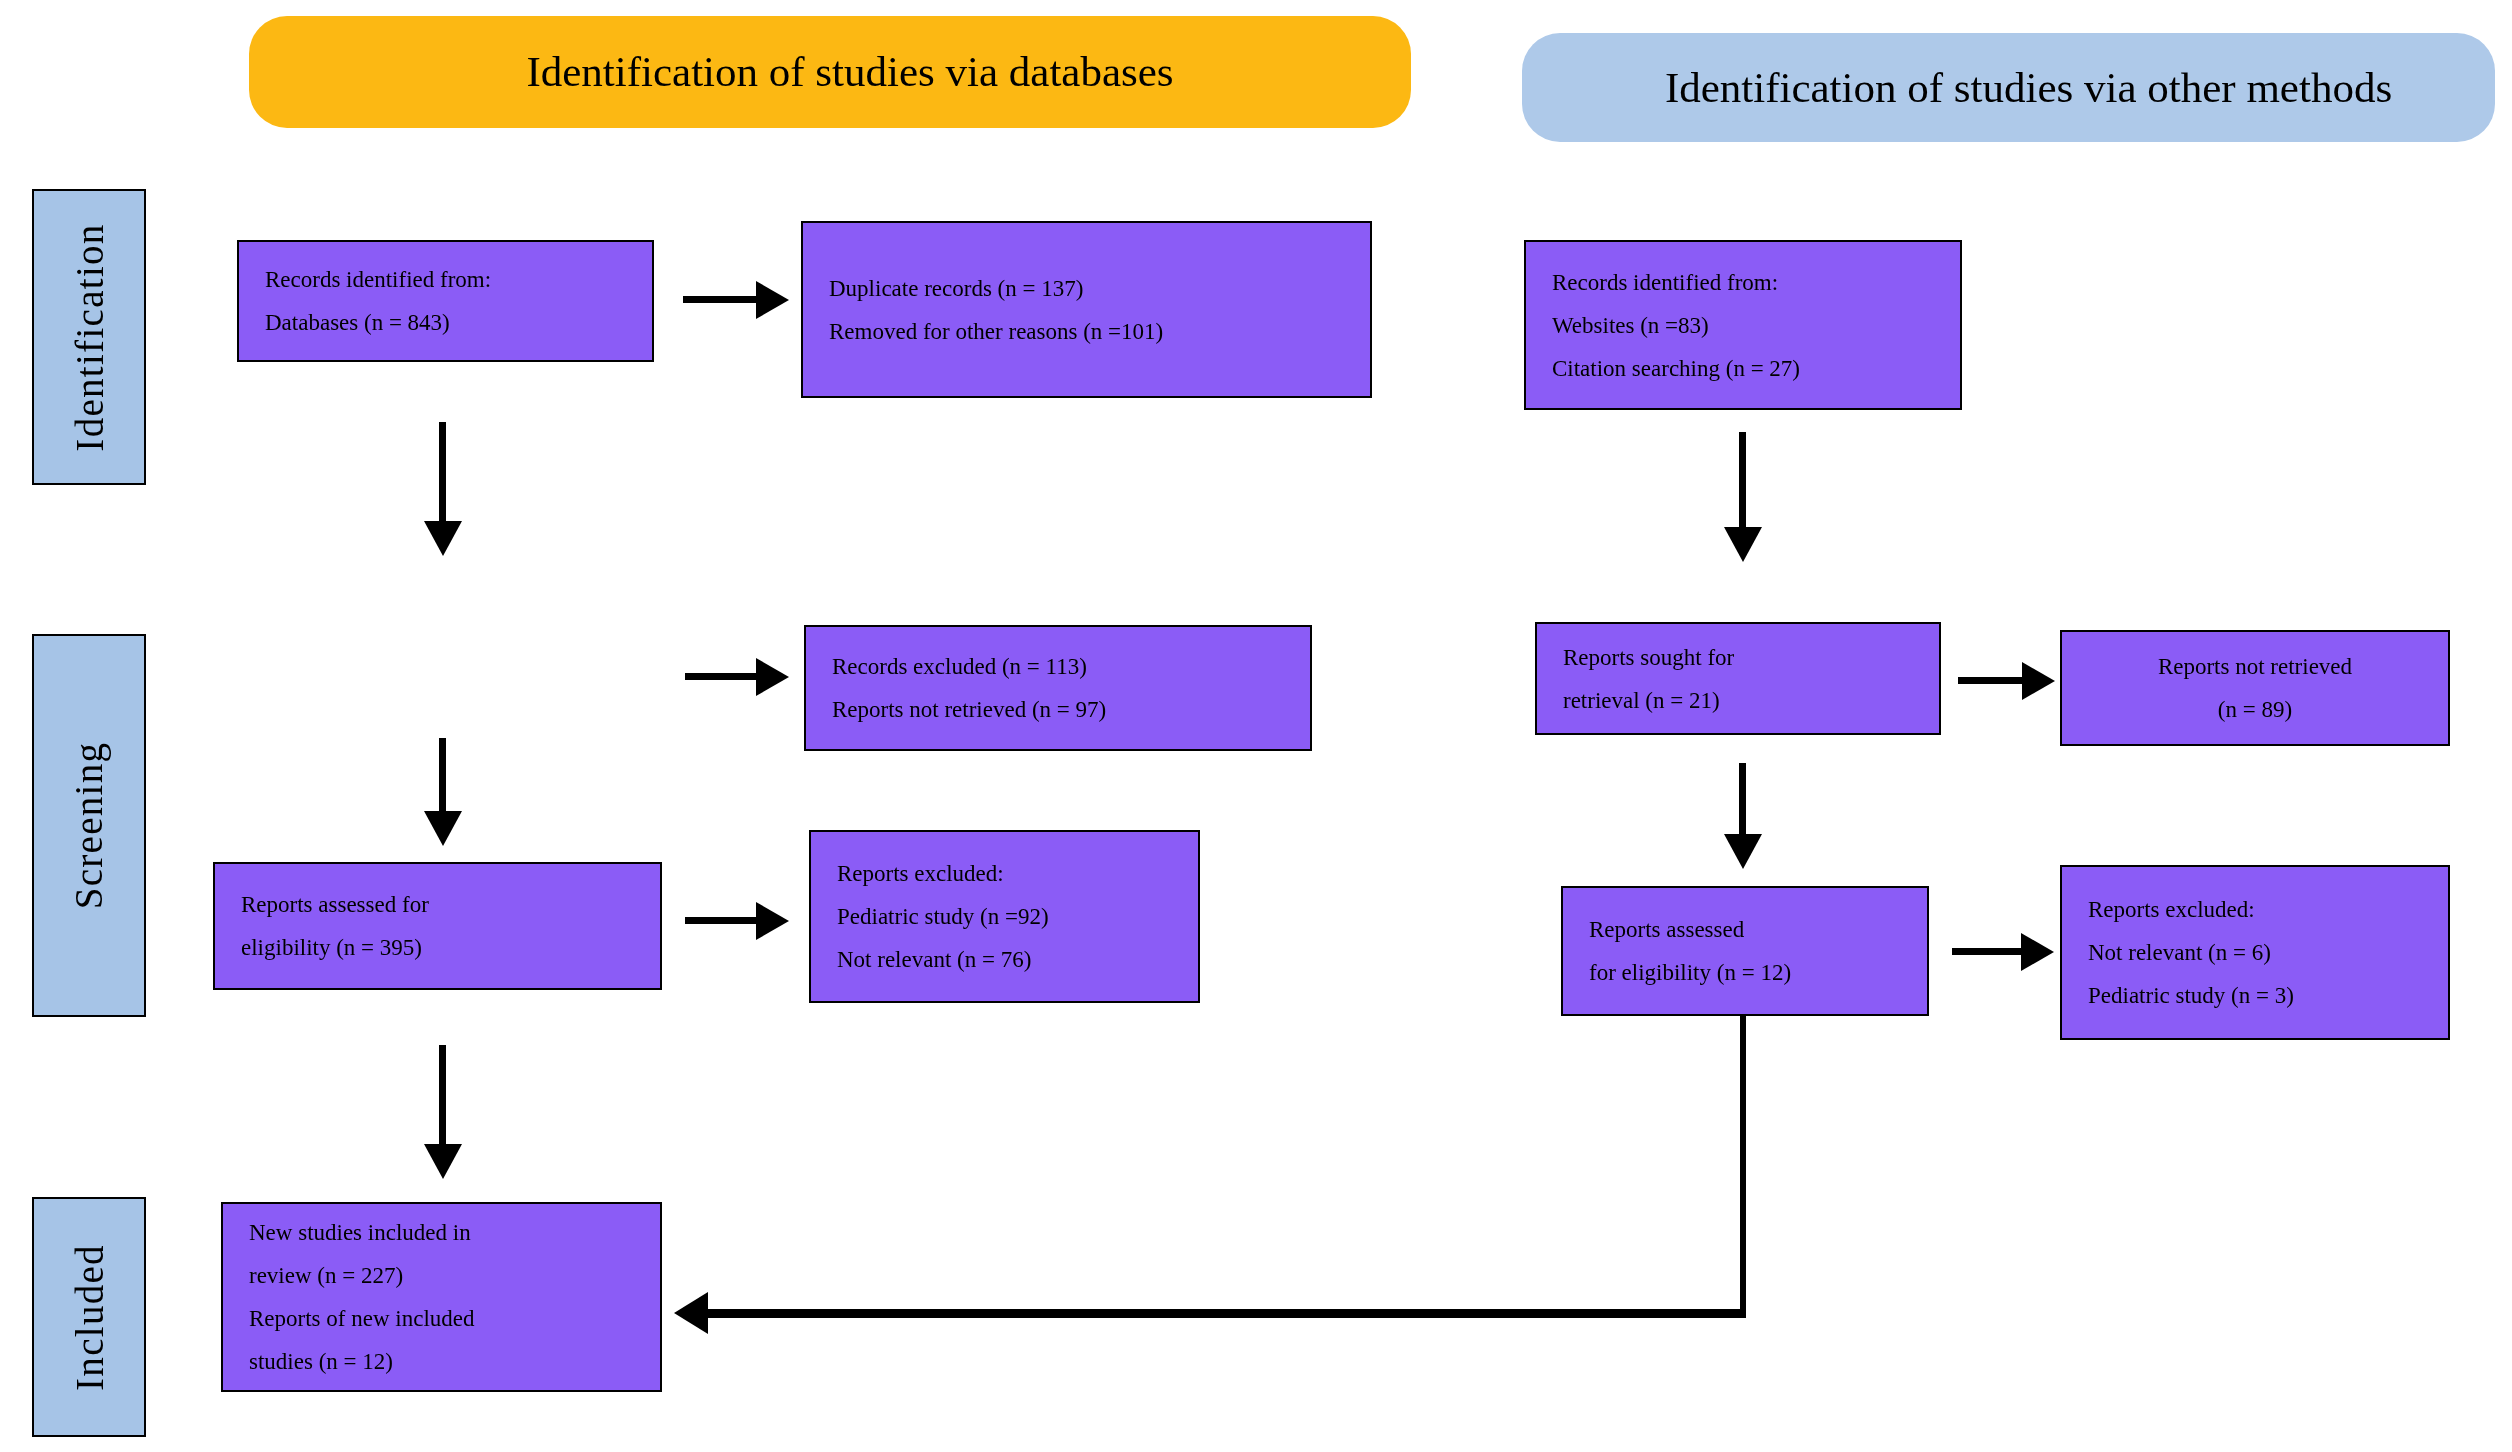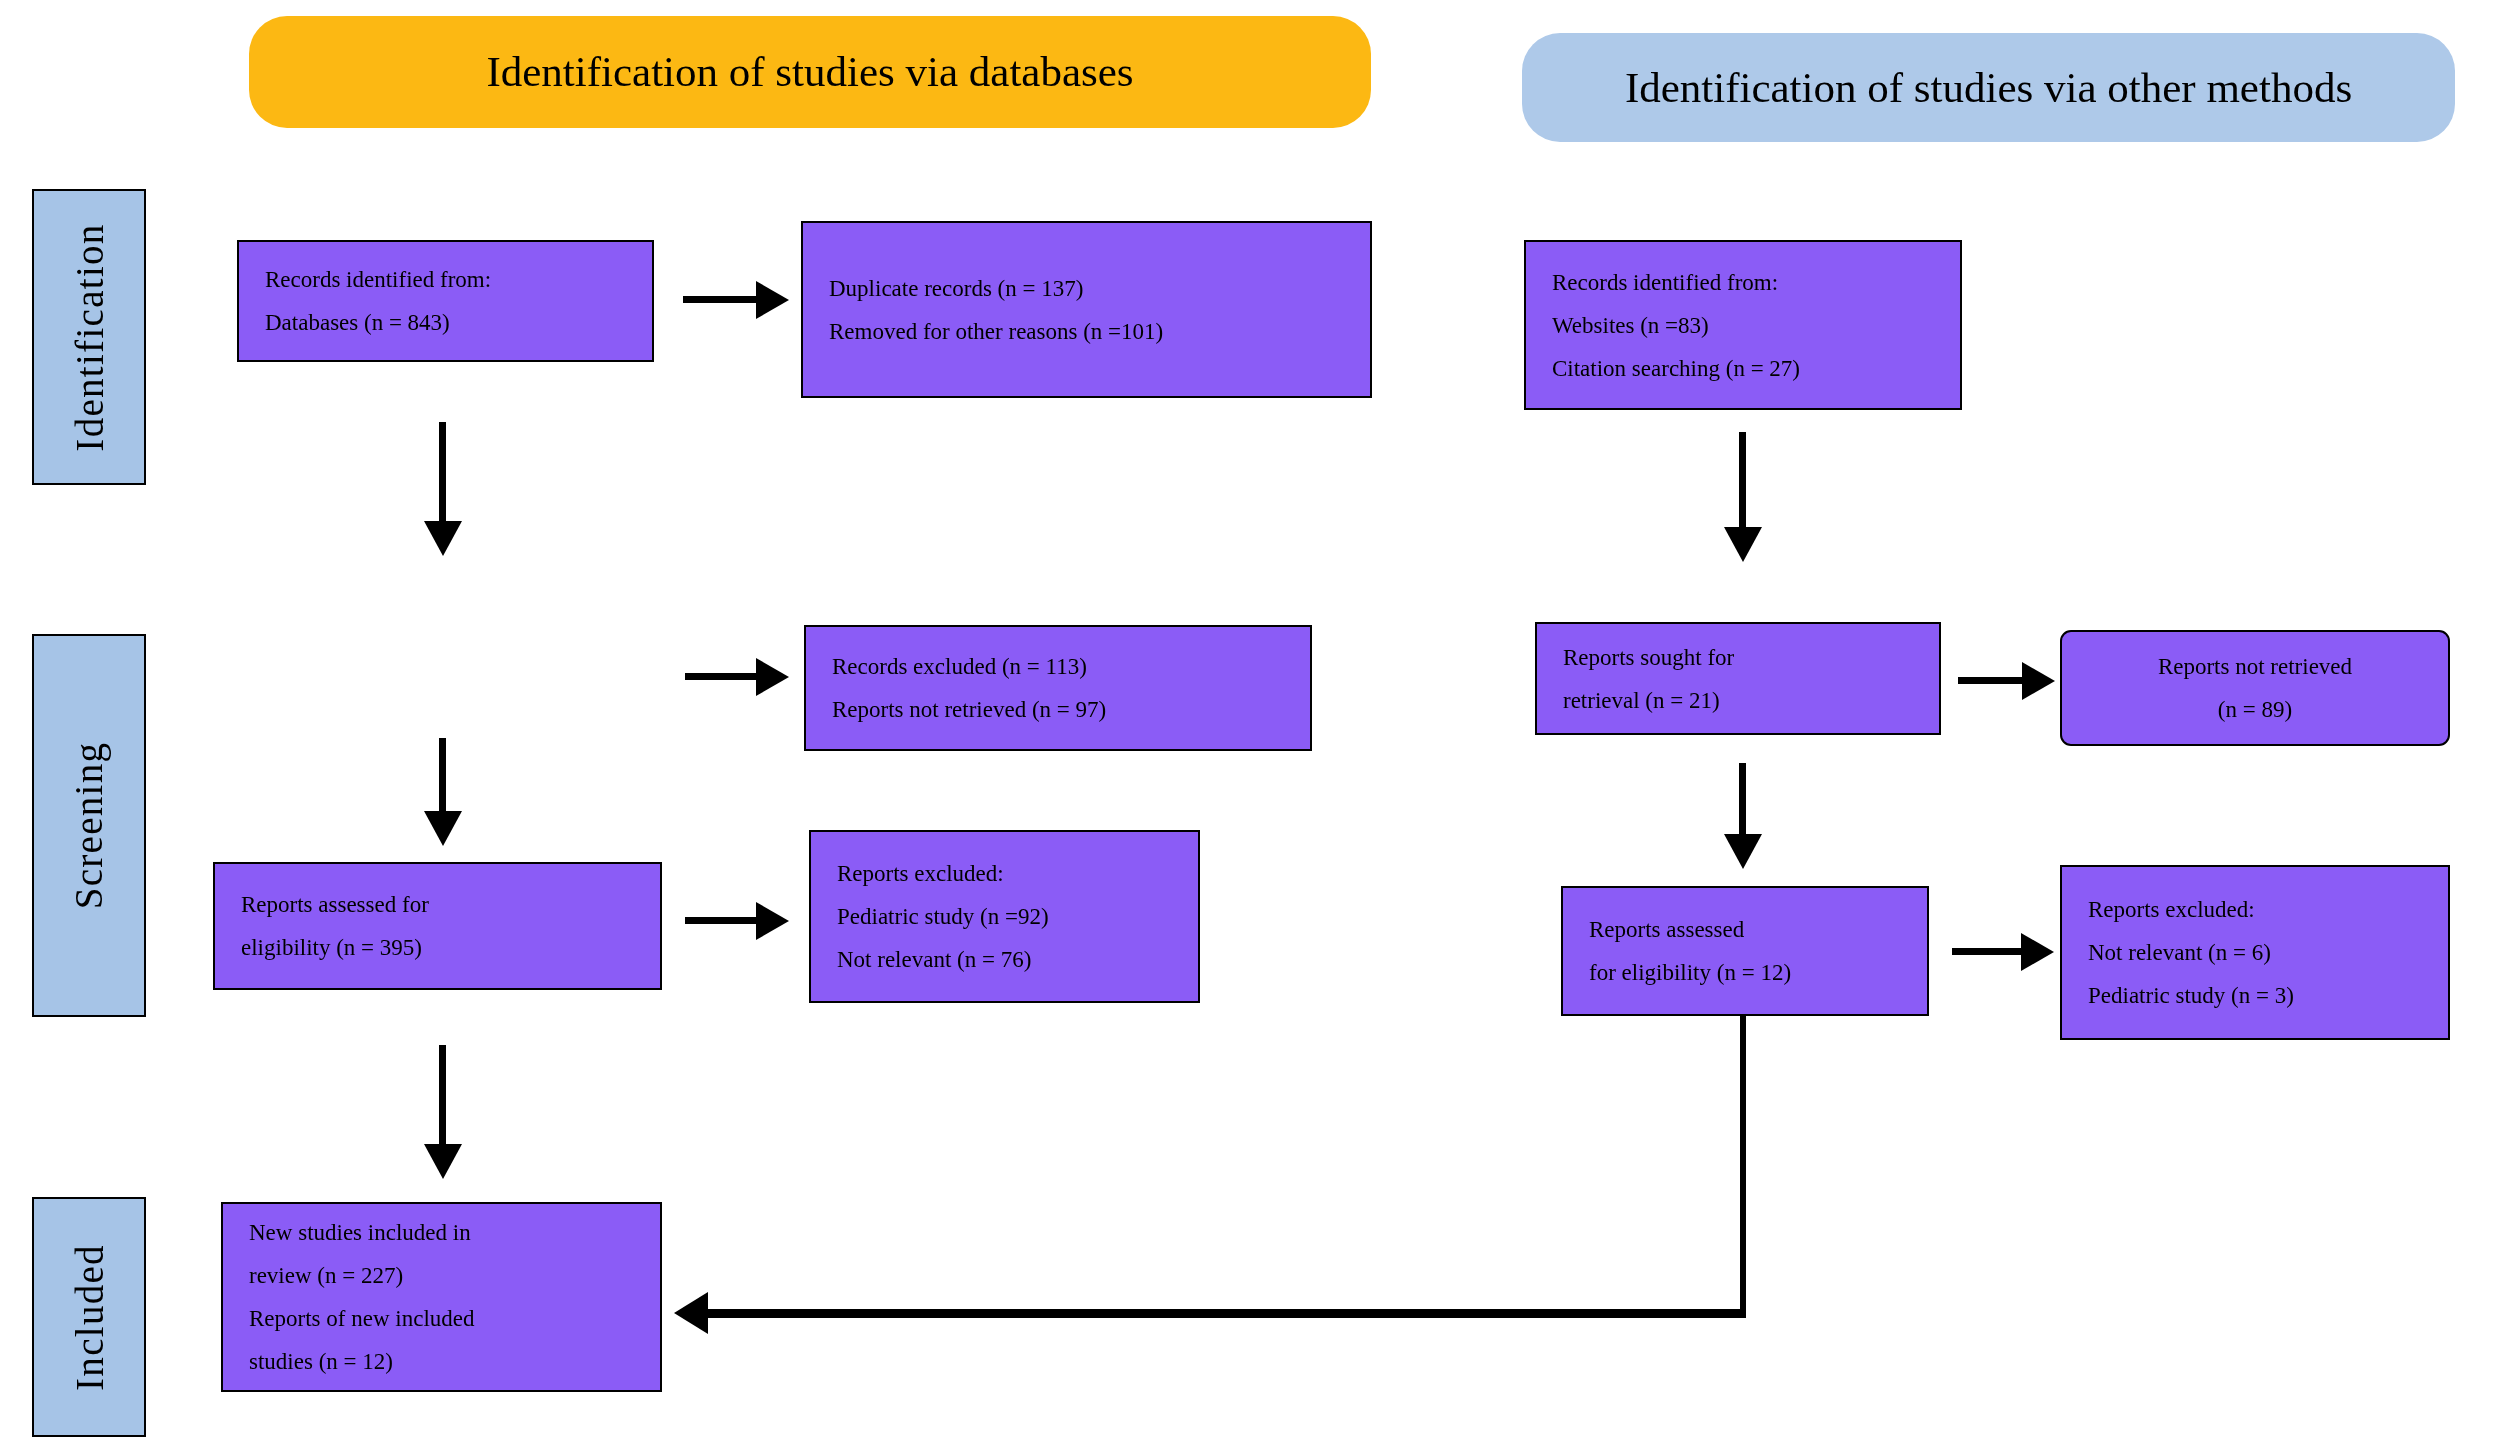--- a/index.html
+++ b/index.html
@@ -3,37 +3,37 @@
 <meta charset="utf-8">
 <style>
   html,body { margin:0; padding:0; background:#ffffff; }
   .canvas {
     position:relative; width:2512px; height:1453px; background:#ffffff;
     font-family:"Liberation Serif","DejaVu Serif",serif; color:#000;
   }
   
   .hdr {
     position:absolute; display:flex; align-items:center; justify-content:center;
-    font-size:43px; border-radius:38px; text-align:center;
+    font-size:43px; border-radius:38px; text-align:center;padding-left:40px;
   }
   .hdr-db   { background:#FCB813; }
   .hdr-other{ background:#AEC9E9; }
   
   .stage {
     position:absolute; background:#A6C4E7; border:2.6px solid #000; box-sizing:border-box;
     display:flex; align-items:center; justify-content:center;
   }
   .stage .vtext { transform:rotate(-90deg); white-space:nowrap; font-size:39px; letter-spacing:1.3px; }
   
   .fbox {
     position:absolute; background:#8b5cf6; border:2.6px solid #000; box-sizing:border-box;
     display:flex; flex-direction:column; justify-content:center;
     padding:5.2px 11.8px 5.2px 26px; font-size:23px; line-height:43px;
   }
-  .fbox.center { align-items:center; text-align:center; padding-left:11.8px;border-radius:11px; }
+  .fbox.center { align-items:center; text-align:center; padding-left:11.8px; }
   .line { white-space:nowrap; }
   
   .arrow-right { position:absolute; display:flex; align-items:center; height:39px; }
   .ar-shaft { height:7.8px; background:#000; }
   .ar-head  { width:0; height:0; border-left:33px solid #000; border-top:19.6px solid transparent; border-bottom:19.6px solid transparent; }
   .arrow-down { position:absolute; display:flex; flex-direction:column; align-items:center; width:39px; }
   .ad-shaft { width:6.5px; background:#000; }
   .ad-head  { width:0; height:0; border-top:35px solid #000; border-left:19.6px solid transparent; border-right:19.6px solid transparent; }
   .elbow-v { position:absolute; width:5.9px; background:#000; }
   .elbow-h { position:absolute; height:8.5px; background:#000; }

